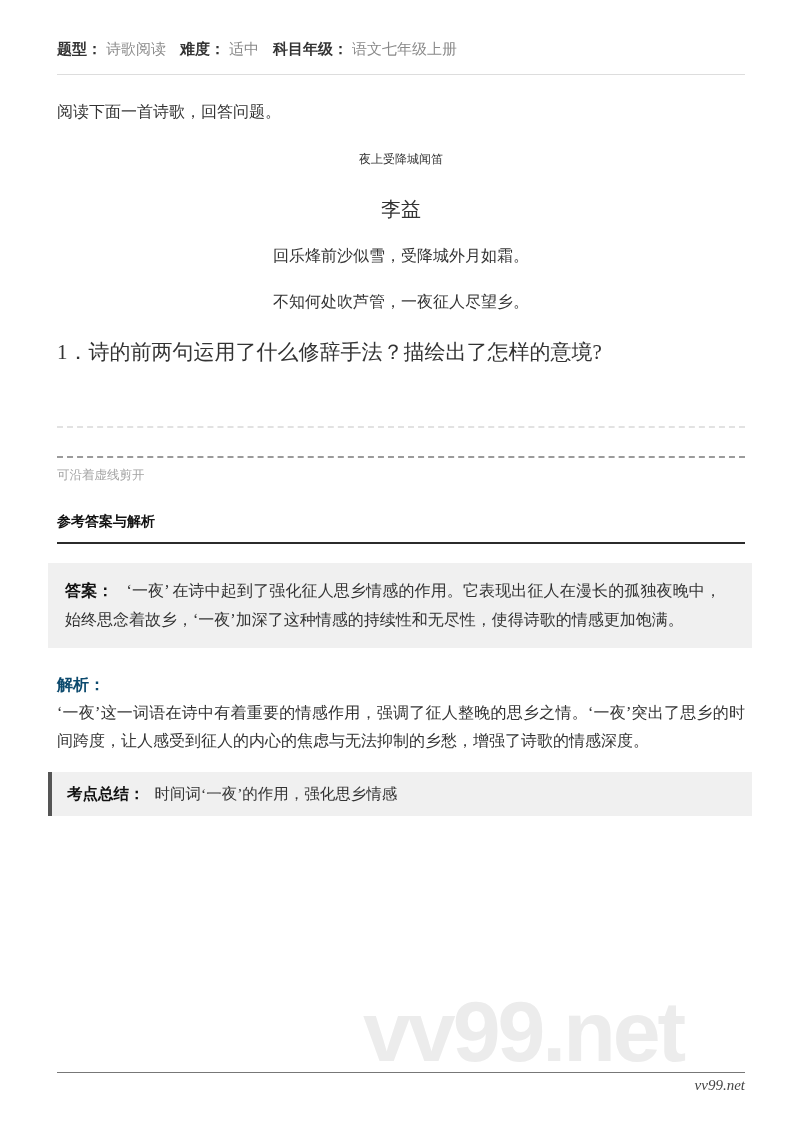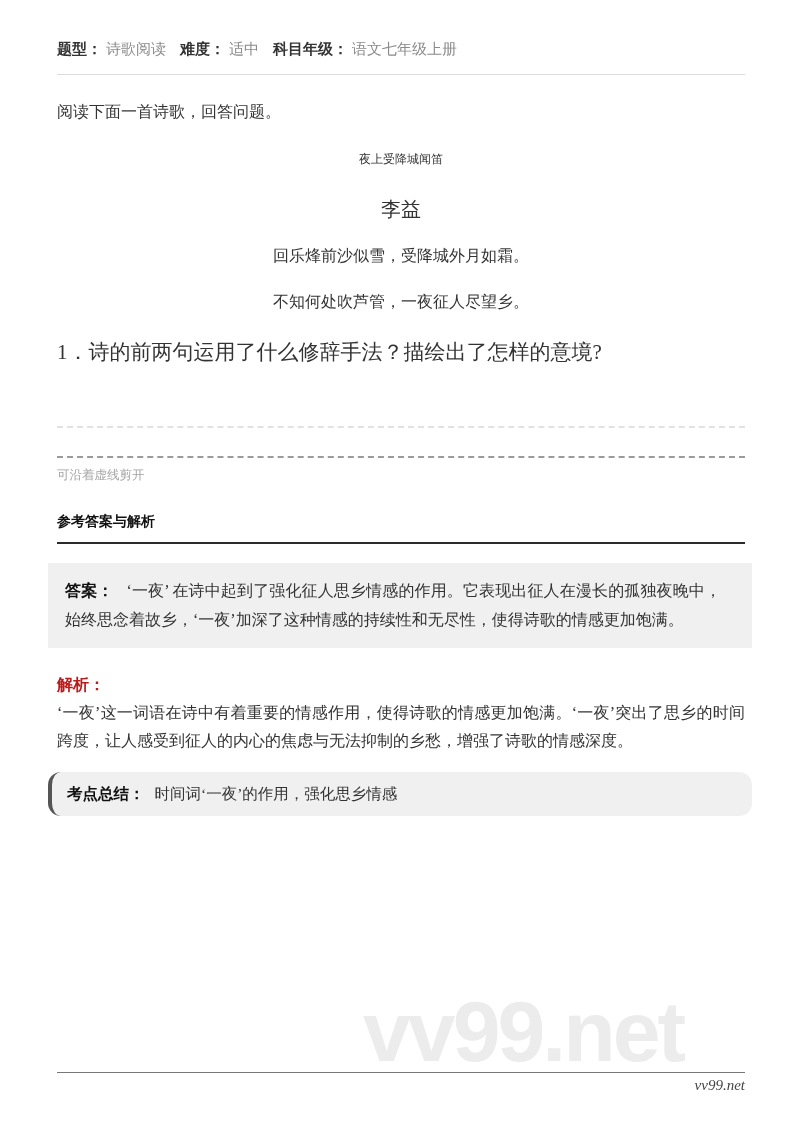--- a/index.html
+++ b/index.html
@@ -88,39 +88,38 @@
     font-family: "Liberation Sans", "DejaVu Sans", sans-serif;
     font-weight: bold;
     color: #111111;
     margin-right: 13px;
   }
   .analysis-label {
     margin-top: 27px;
     font-family: "Liberation Sans", "DejaVu Sans", sans-serif;
     font-weight: bold;
     font-size: 16px;
-    color: #b91c1c;
+    color: #0c4a6e;
     line-height: 19px;
   }
   .analysis-text {
     margin-top: 5px;
     font-size: 16px;
     line-height: 28px;
     text-align: justify;
   }
   .keypoint-box {
     margin-top: 17px;
     margin-left: -9px;
     margin-right: -7px;
     background: #f0f0f0;
     border-left: 4px solid #555555;
     padding: 12px 17px 13px 15px;
     font-size: 15.5px;
     line-height: 19px;
-    border-radius: 13px;
   }
   .keypoint-box .inline-label { margin-right: 10px; }
 
   
   .watermark {
     position: absolute;
     top: 982px;
     left: 363px;
     font-family: "Liberation Sans", "DejaVu Sans", sans-serif;
     font-weight: bold;
@@ -170,21 +169,21 @@
   <p class="cut-note">可沿着虚线剪开</p>
 
   <h2 class="answer-heading">参考答案与解析</h2>
   <div class="rule-dark"></div>
 
   <div class="answer-box">
     <span class="inline-label">答案：</span><span>‘一夜’ 在诗中起到了强化征人思乡情感的作用。它表现出征人在漫长的孤独夜晚中，始终思念着故乡，‘一夜’加深了这种情感的持续性和无尽性，使得诗歌的情感更加饱满。</span>
   </div>
 
   <p class="analysis-label">解析：</p>
-  <p class="analysis-text">‘一夜’这一词语在诗中有着重要的情感作用，使得诗歌的情感更加饱满。‘一夜’突出了思乡的时间跨度，让人感受到征人的内心的焦虑与无法抑制的乡愁，增强了诗歌的情感深度。</p>
+  <p class="analysis-text">‘一夜’这一词语在诗中有着重要的情感作用，强调了征人整晚的思乡之情。‘一夜’突出了思乡的时间跨度，让人感受到征人的内心的焦虑与无法抑制的乡愁，增强了诗歌的情感深度。</p>
 
   <div class="keypoint-box">
     <span class="inline-label">考点总结：</span><span>时间词‘一夜’的作用，强化思乡情感</span>
   </div>
 
   <div class="watermark">vv99.net</div>
   <div class="footer-rule"></div>
   <div class="footer-text">vv99.net</div>
 
 </div>

